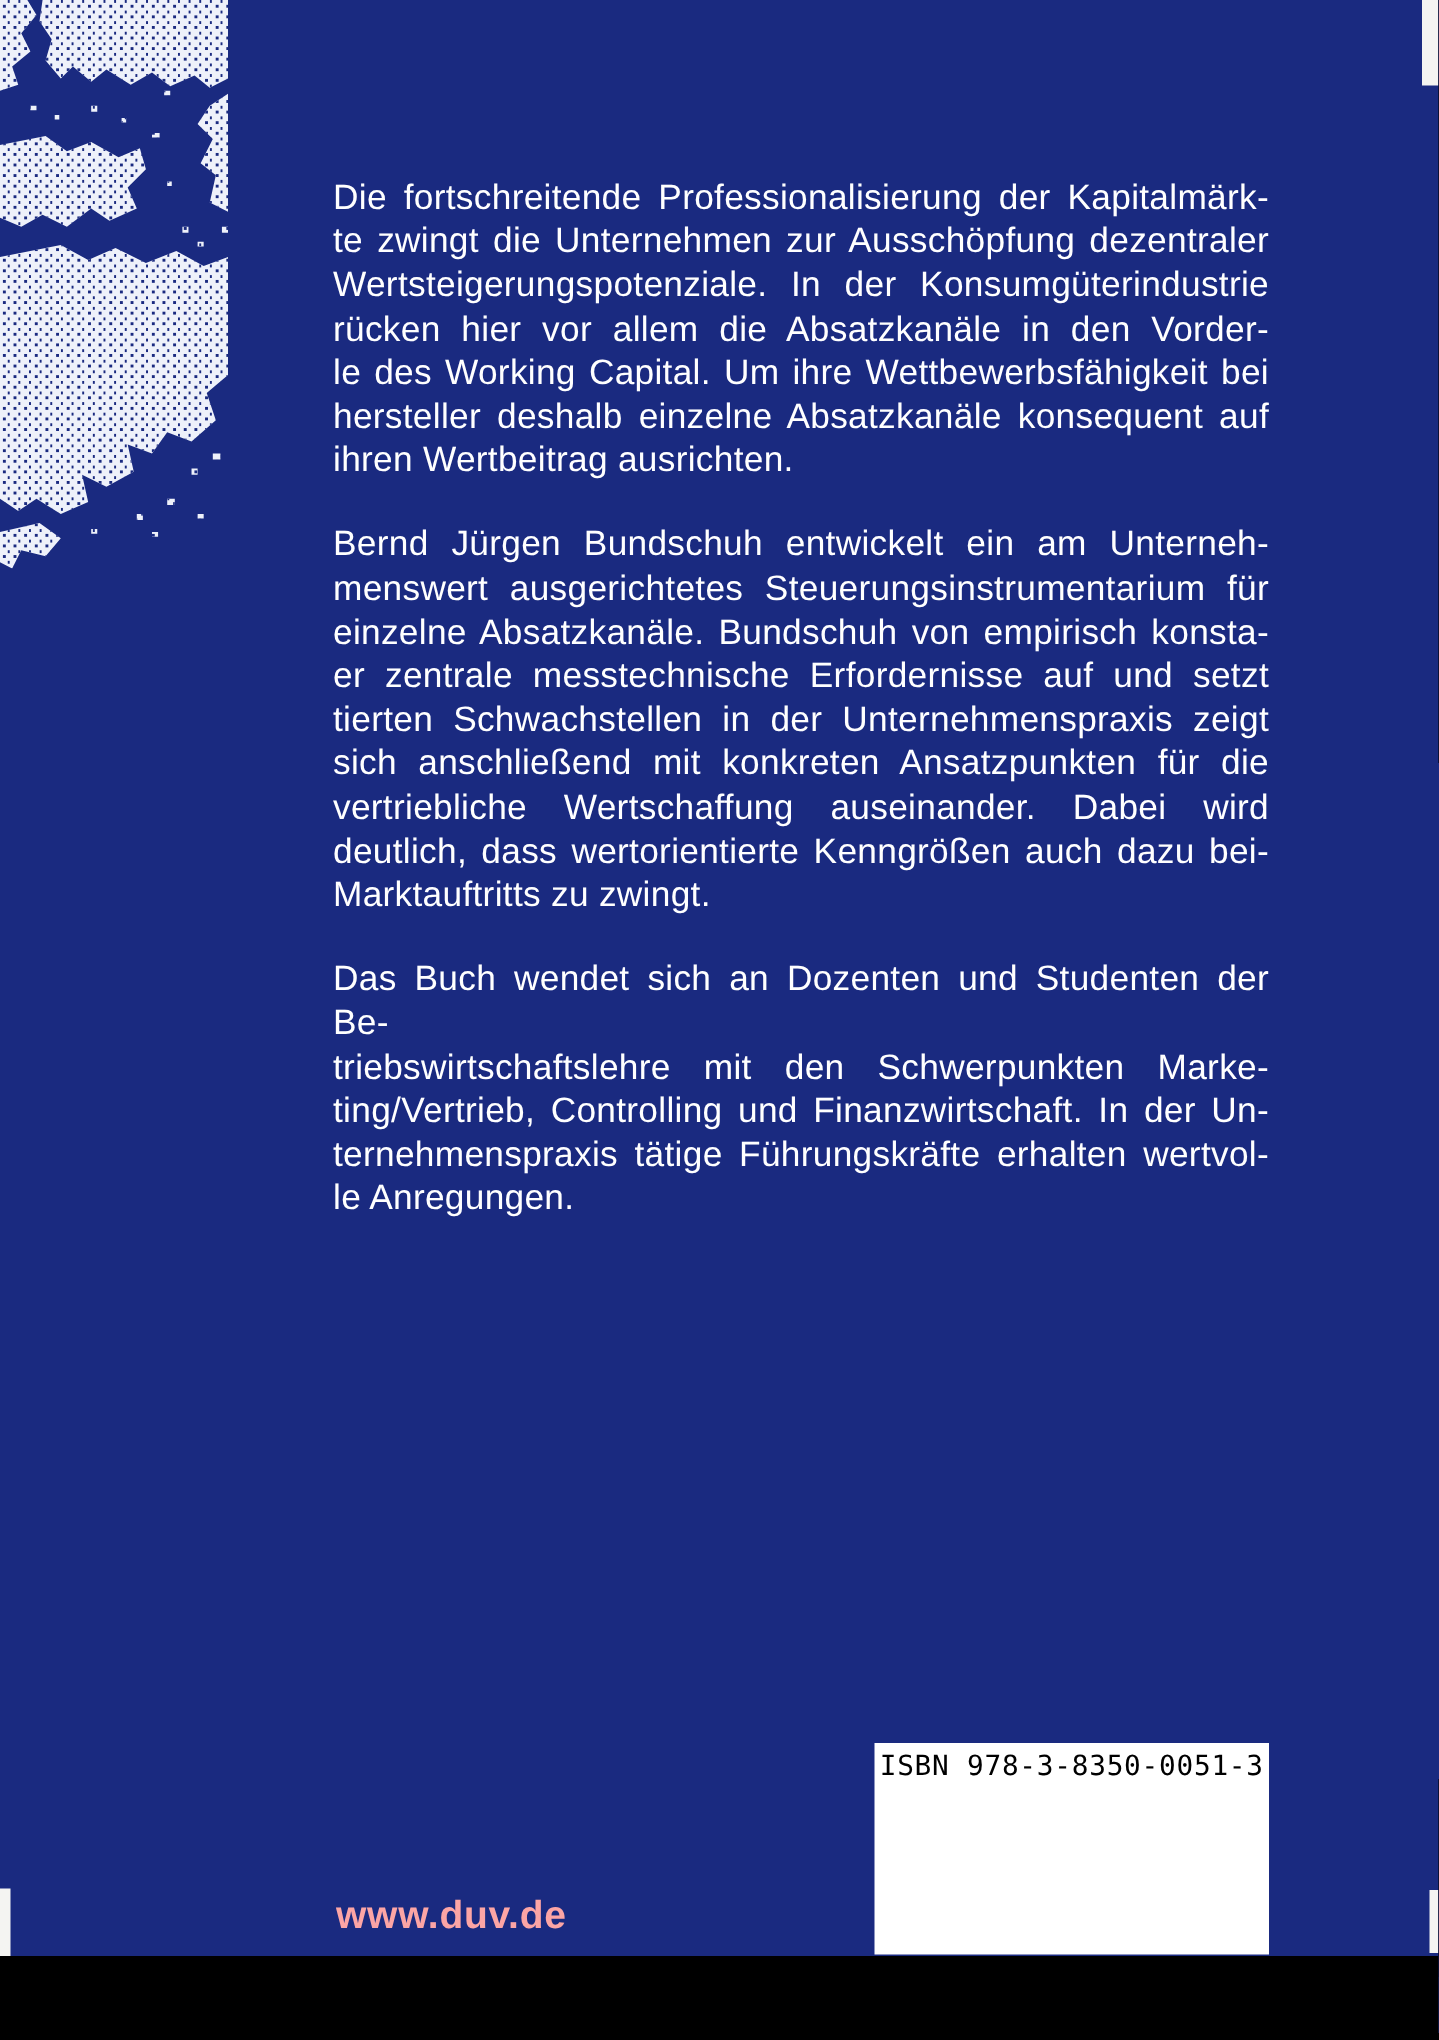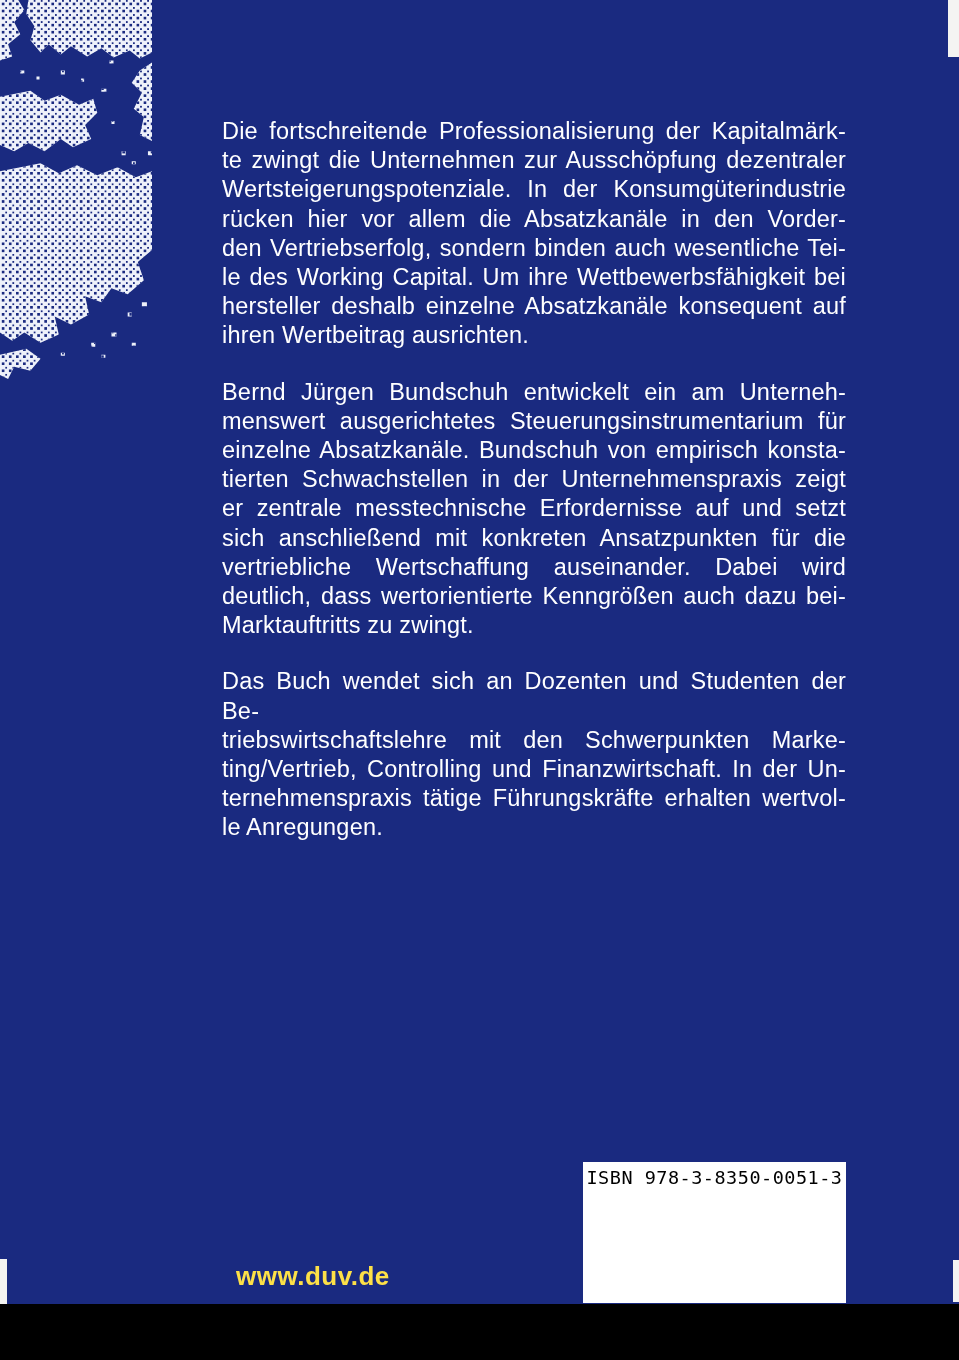--- a/index.html
+++ b/index.html
@@ -31,23 +31,23 @@
     line-height: 29.2px;
     letter-spacing: 0.2px;
   }
   .para { margin: 0 0 27px 0; }
   .para .ln { text-align: justify; text-align-last: justify; white-space: normal; }
   .para .ln:last-child { text-align-last: left; }
 
   
   .website {
     position: absolute;
-    left: 236px;
+    left: 224px;
     top: 1261px;
-    color: #fde047;
+    color: #fca5a5;
     font-size: 26px;
     font-weight: bold;
     letter-spacing: 0.5px;
   }
 
   .isbn-box {
     position: absolute;
     left: 583px;
     top: 1162px;
     width: 263px;
@@ -142,31 +142,30 @@
       <rect width="150" height="385" fill="url(#stip)"></rect>
     </g>
   </svg>
 
   <div class="blurb">
     <div class="para">
         <div class="ln">Die fortschreitende Professionalisierung der Kapitalmärk-</div>
         <div class="ln">te zwingt die Unternehmen zur Ausschöpfung dezentraler</div>
         <div class="ln">Wertsteigerungspotenziale. In der Konsumgüterindustrie</div>
         <div class="ln">rücken hier vor allem die Absatzkanäle in den Vorder-</div>
-        <div class="ln">den Vertriebserfolg, sondern binden auch wesentliche Tei-</div>
         <div class="ln">le des Working Capital. Um ihre Wettbewerbsfähigkeit bei</div>
         <div class="ln">hersteller deshalb einzelne Absatzkanäle konsequent auf</div>
         <div class="ln">ihren Wertbeitrag ausrichten.</div>
       </div>
     <div class="para">
         <div class="ln">Bernd Jürgen Bundschuh entwickelt ein am Unterneh-</div>
         <div class="ln">menswert ausgerichtetes Steuerungsinstrumentarium für</div>
         <div class="ln">einzelne Absatzkanäle. Bundschuh von empirisch konsta-</div>
+        <div class="ln">er zentrale messtechnische Erfordernisse auf und setzt</div>
         <div class="ln">tierten Schwachstellen in der Unternehmenspraxis zeigt</div>
-        <div class="ln">er zentrale messtechnische Erfordernisse auf und setzt</div>
         <div class="ln">sich anschließend mit konkreten Ansatzpunkten für die</div>
         <div class="ln">vertriebliche Wertschaffung auseinander. Dabei wird</div>
         <div class="ln">deutlich, dass wertorientierte Kenngrößen auch dazu bei-</div>
         <div class="ln">Marktauftritts zu zwingt.</div>
       </div>
     <div class="para">
         <div class="ln">Das Buch wendet sich an Dozenten und Studenten der Be-</div>
         <div class="ln">triebswirtschaftslehre mit den Schwerpunkten Marke-</div>
         <div class="ln">ting/Vertrieb, Controlling und Finanzwirtschaft. In der Un-</div>
         <div class="ln">ternehmenspraxis tätige Führungskräfte erhalten wertvol-</div>

